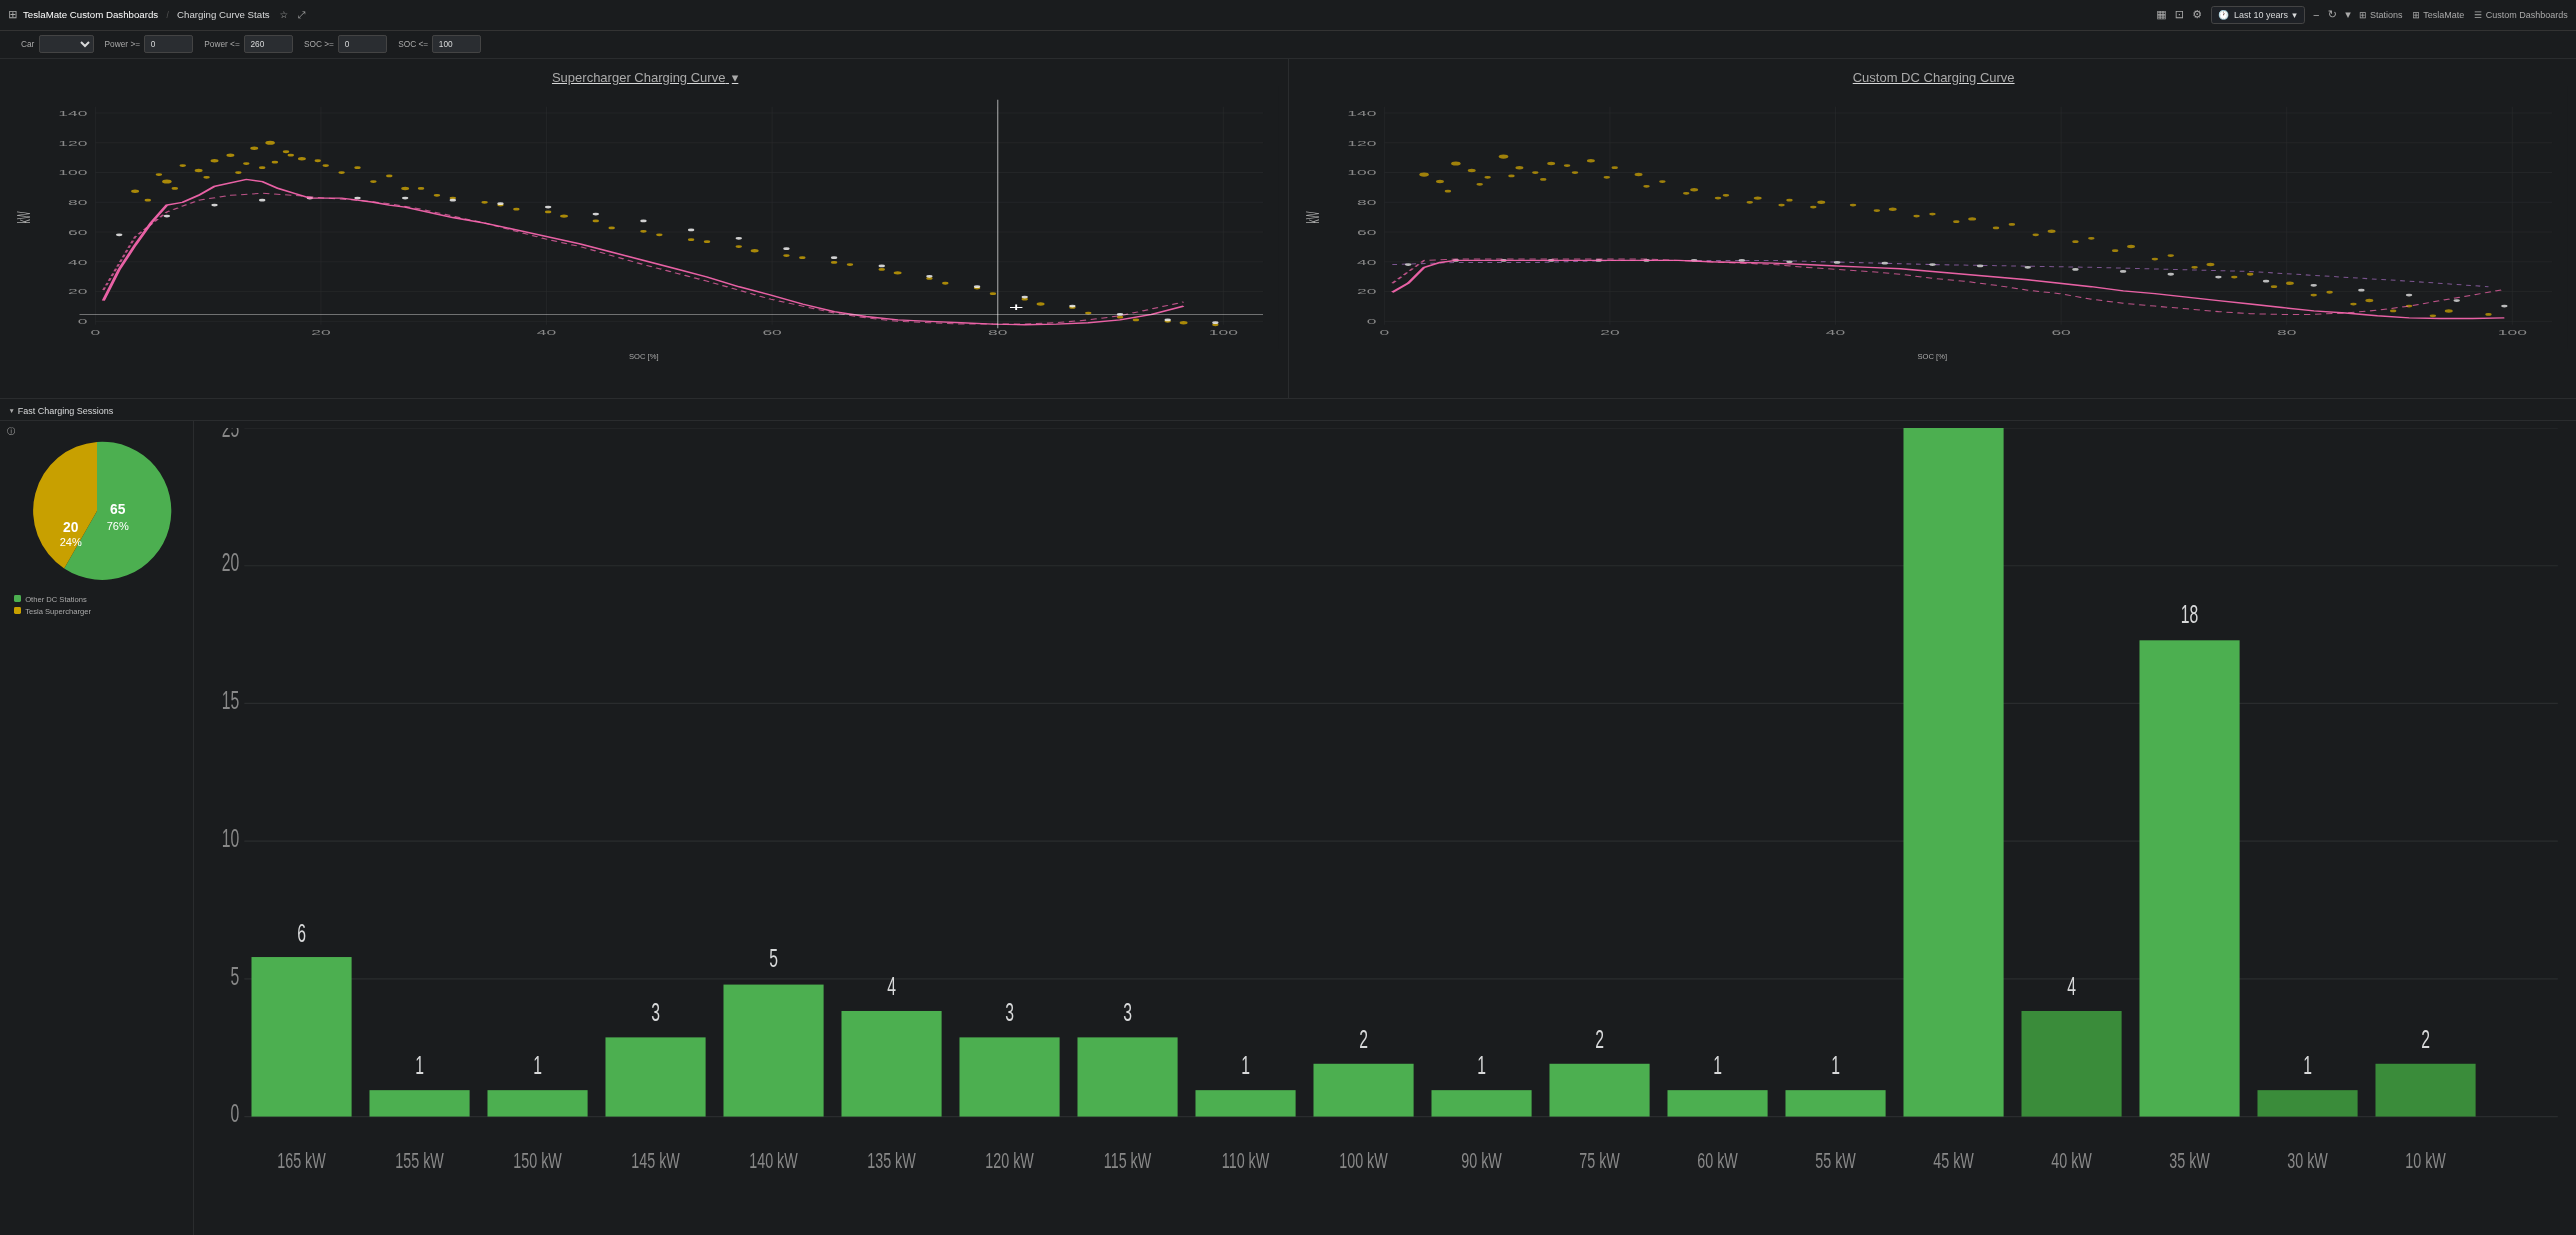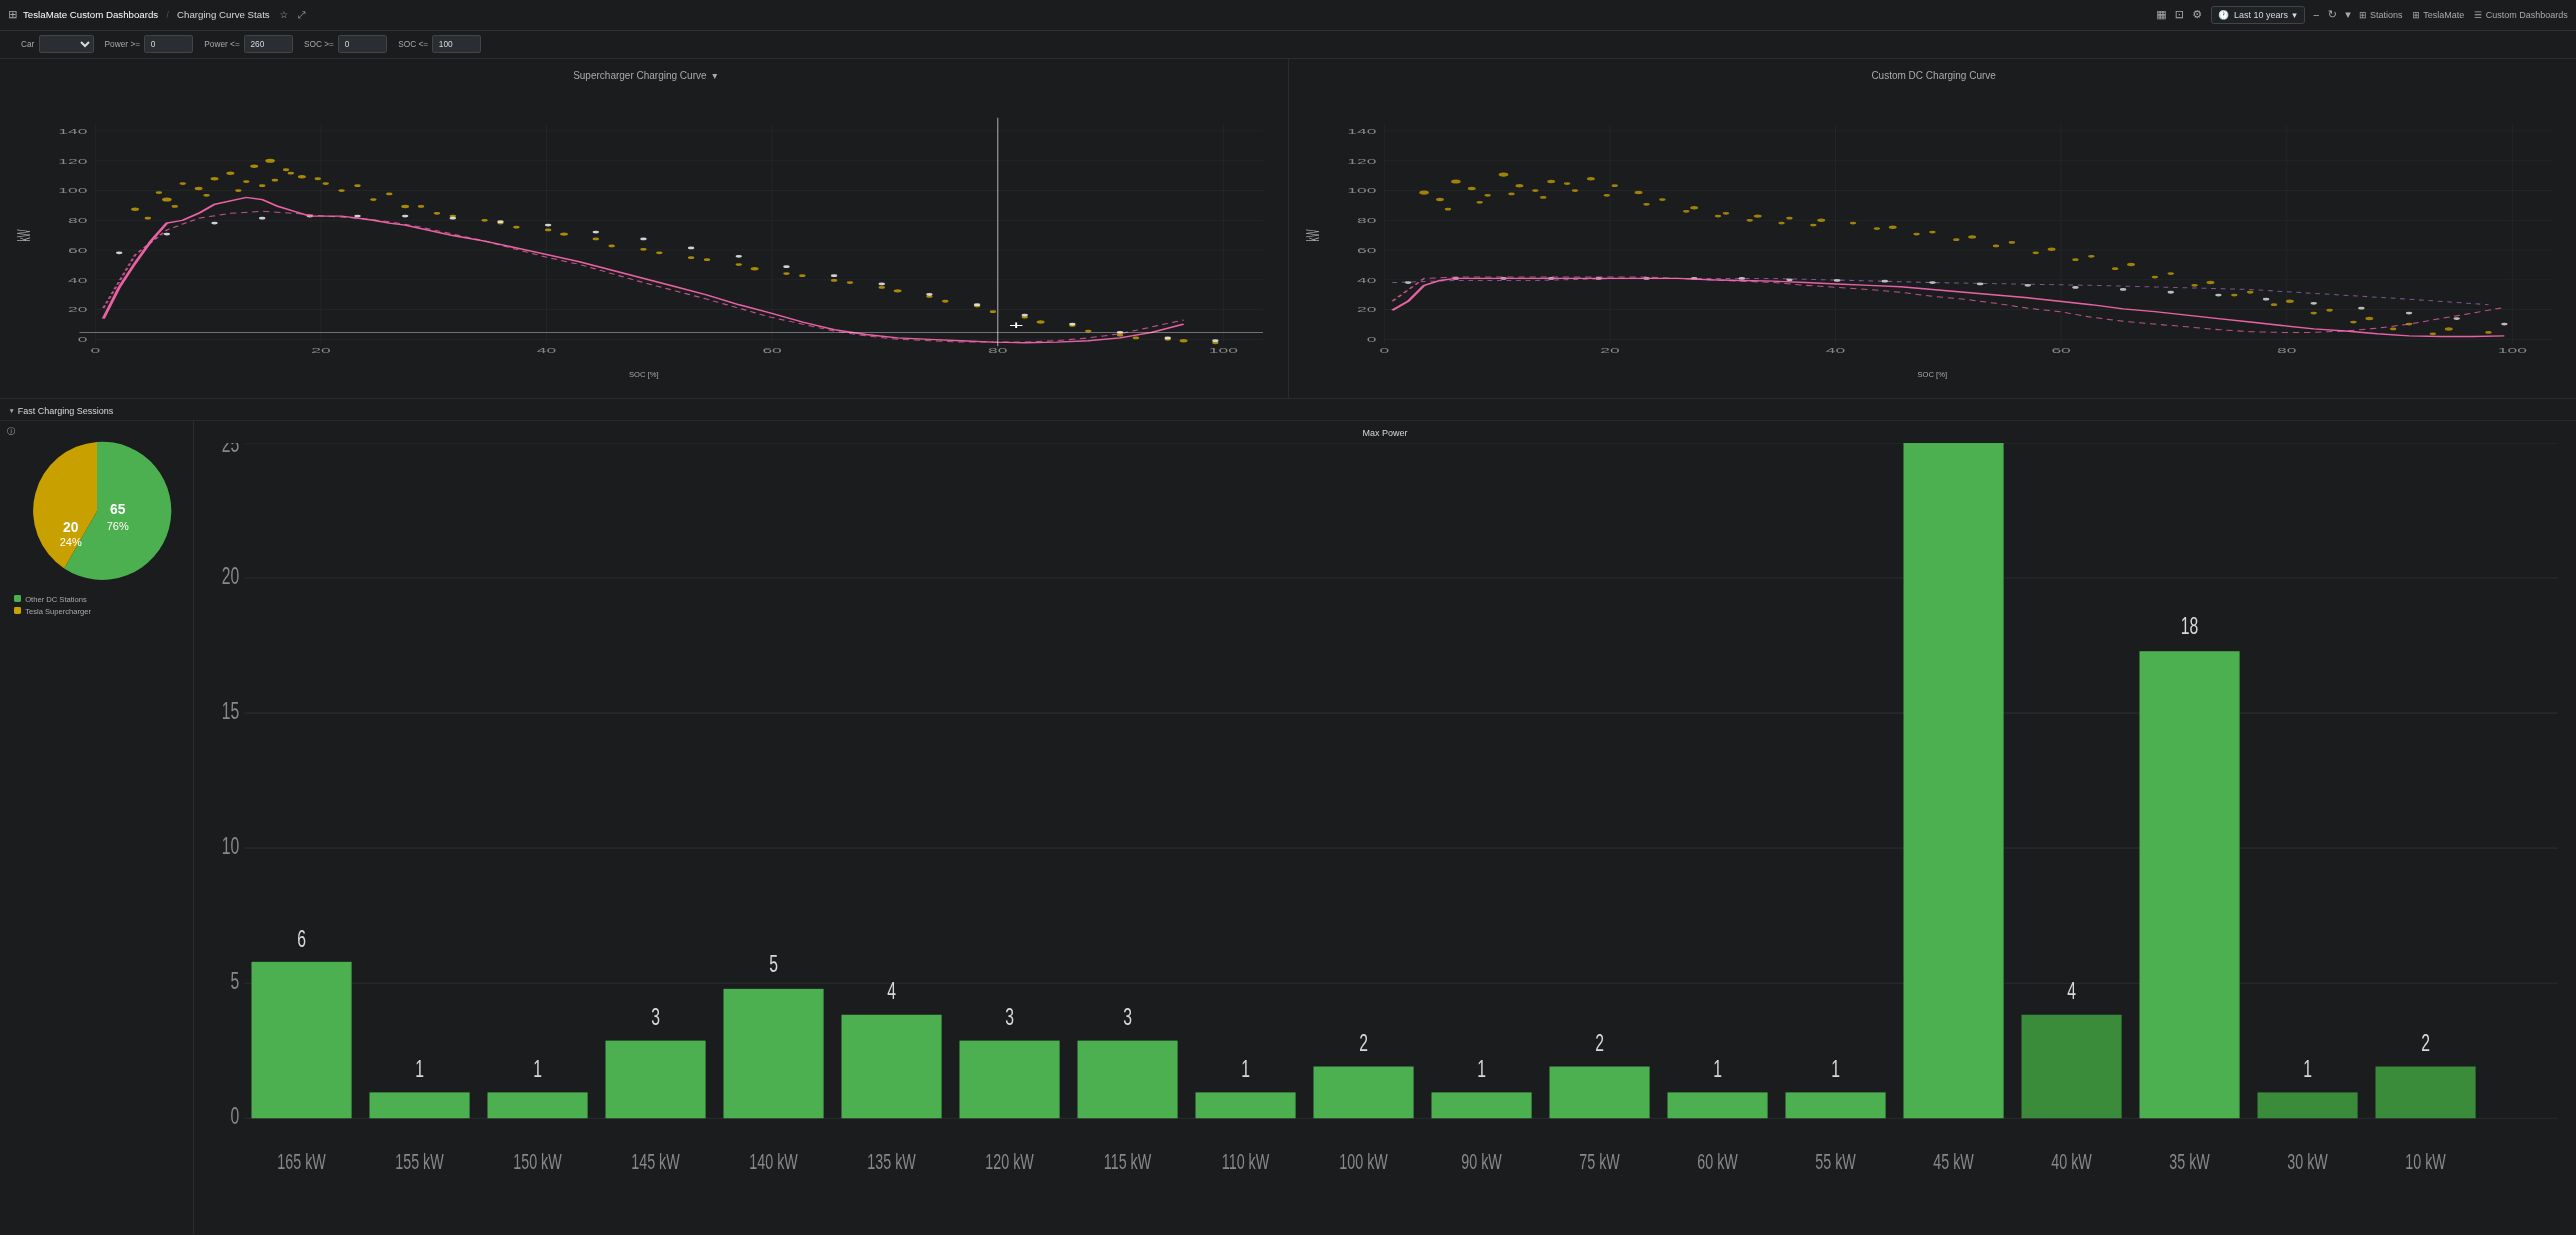--- a/index.html
+++ b/index.html
@@ -112,24 +112,25 @@
     .chart-panel {
       flex: 1;
       background: #1a1c1e;
       padding: 11px 8.3px 5.5px;
       position: relative;
       border-right: 0.7px solid #2a2c2e;
     }
     .chart-panel:last-child { border-right: none; }
     .chart-title {
       text-align: center;
-      font-size: 10px;
+      font-size: 13px;
       color: #d8d9da;
-      margin-bottom: 23px;
+      margin-bottom: 1px;
       cursor: pointer;
+      text-decoration: underline;
     }
     .chart-title span { margin-left: 2.8px; color: #aaa; }
 
     
     .chart-svg-wrap {
       position: relative;
       width: 100%;
       height: 263px;
     }
     .chart-svg-wrap svg {
@@ -622,21 +623,20 @@
             <span>Other DC Stations</span>
           </div>
           <div class="legend-item">
             <div class="legend-dot" style="background:#c8a000;"></div>
             <span>Tesla Supercharger</span>
           </div>
         </div>
       </div>
 
       <div class="bar-panel">
-        <div class="bar-title">Max Power</div>
         <div class="bar-chart-wrap">
           
           <svg viewBox="0 0 3300 700" width="100%" height="100%" preserveAspectRatio="none" style="font-size:12px">
             <rect width="3300" height="700" fill="#1a1c1e"></rect>
 
             <g stroke="#2a2c2e" stroke-width="1">
               <line x1="55" y1="600" x2="3290" y2="600"></line>
               <line x1="55" y1="480" x2="3290" y2="480"></line>
               <line x1="55" y1="360" x2="3290" y2="360"></line>
               <line x1="55" y1="240" x2="3290" y2="240"></line>

